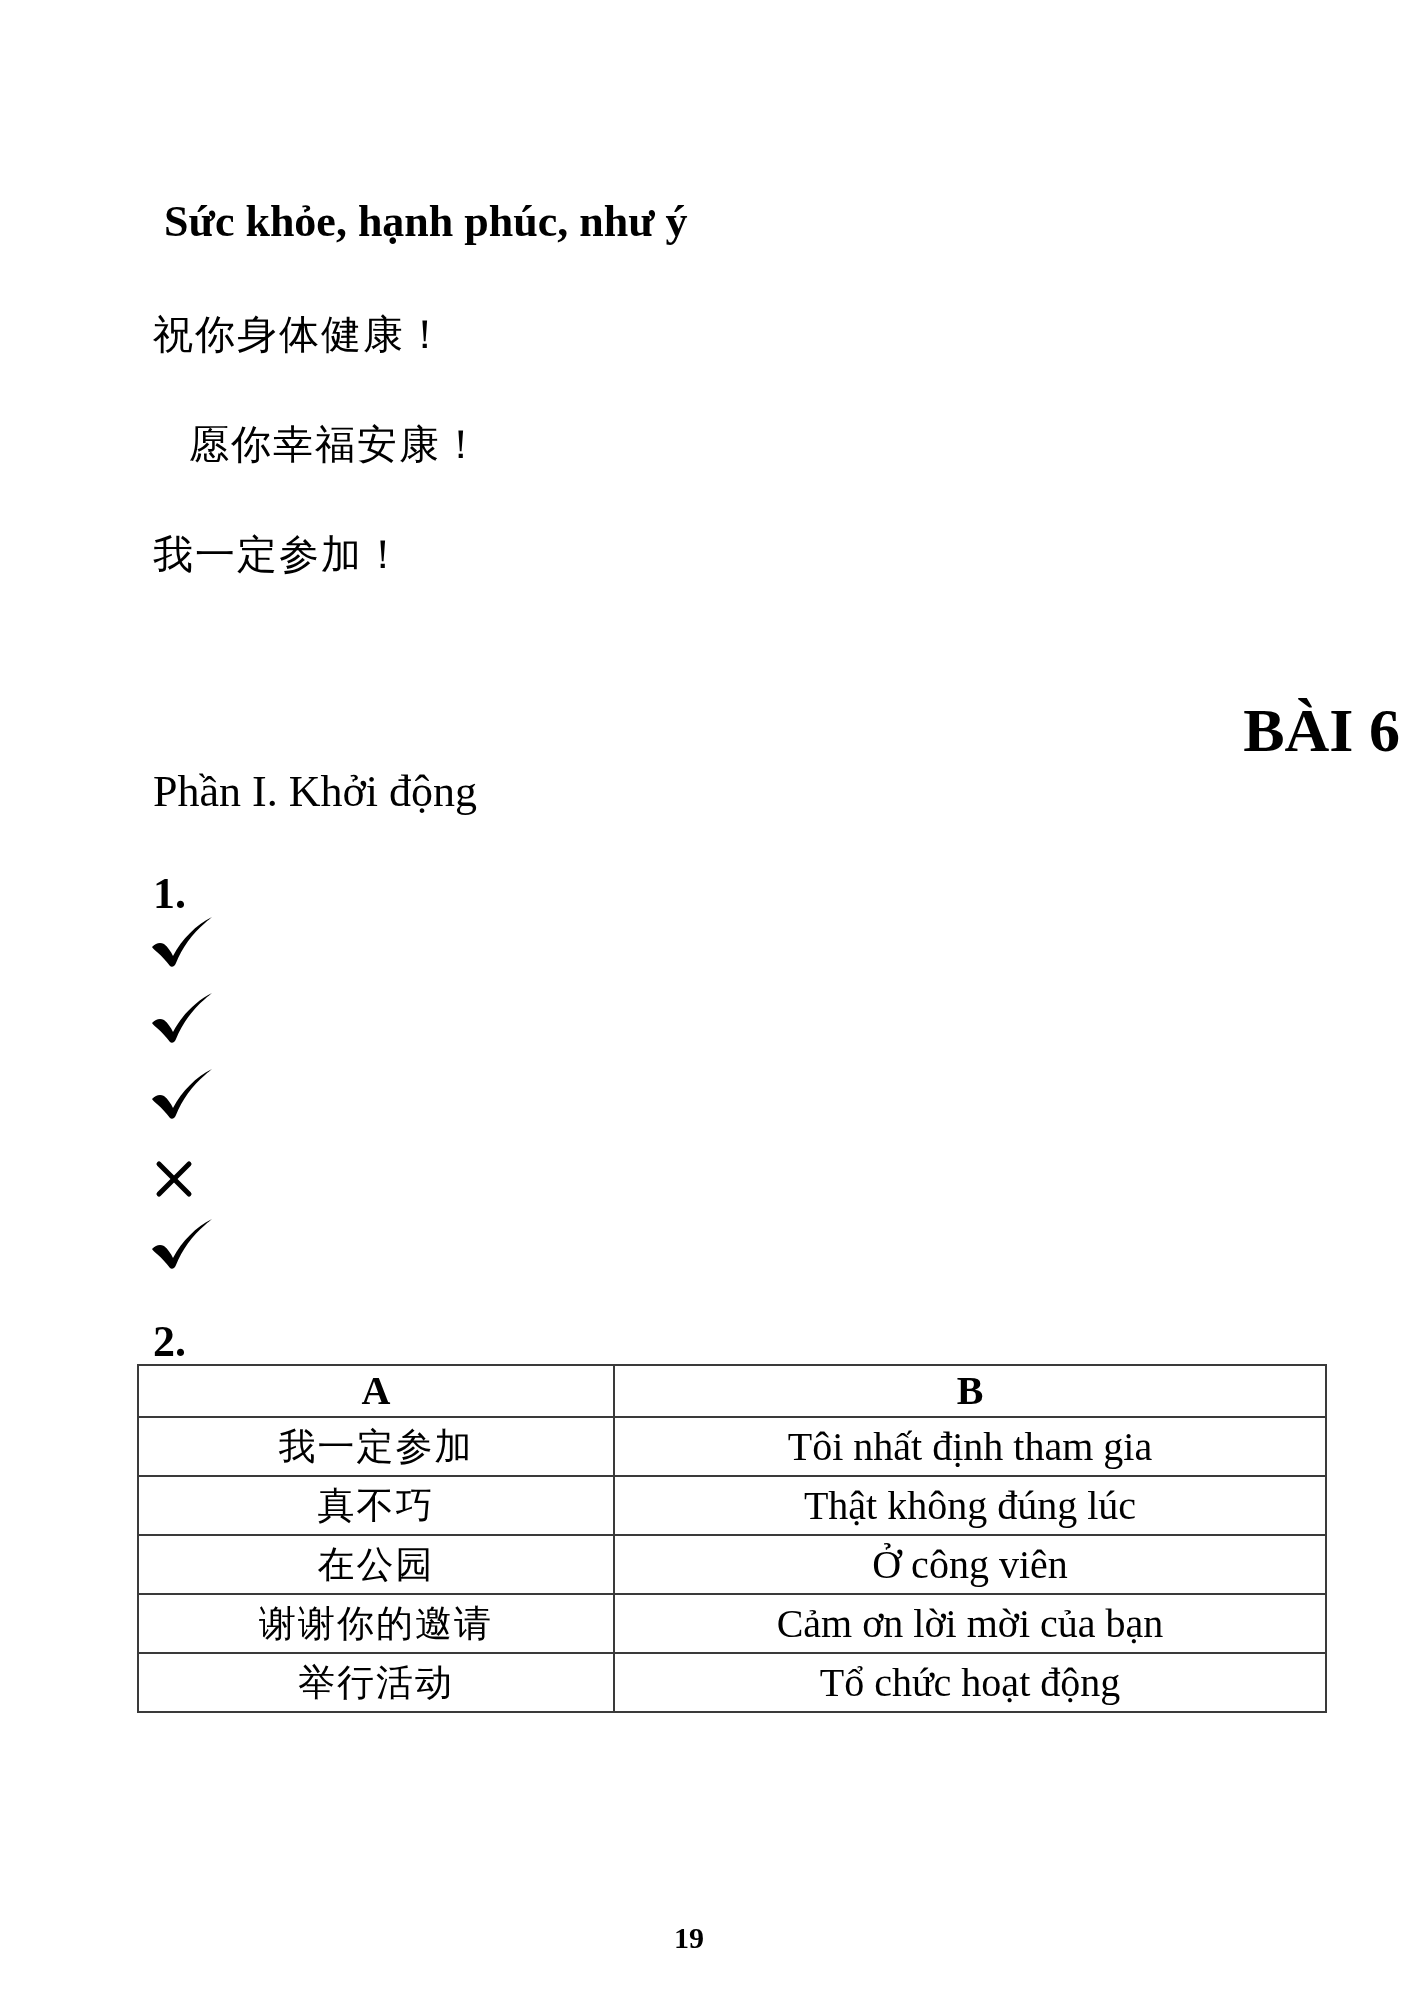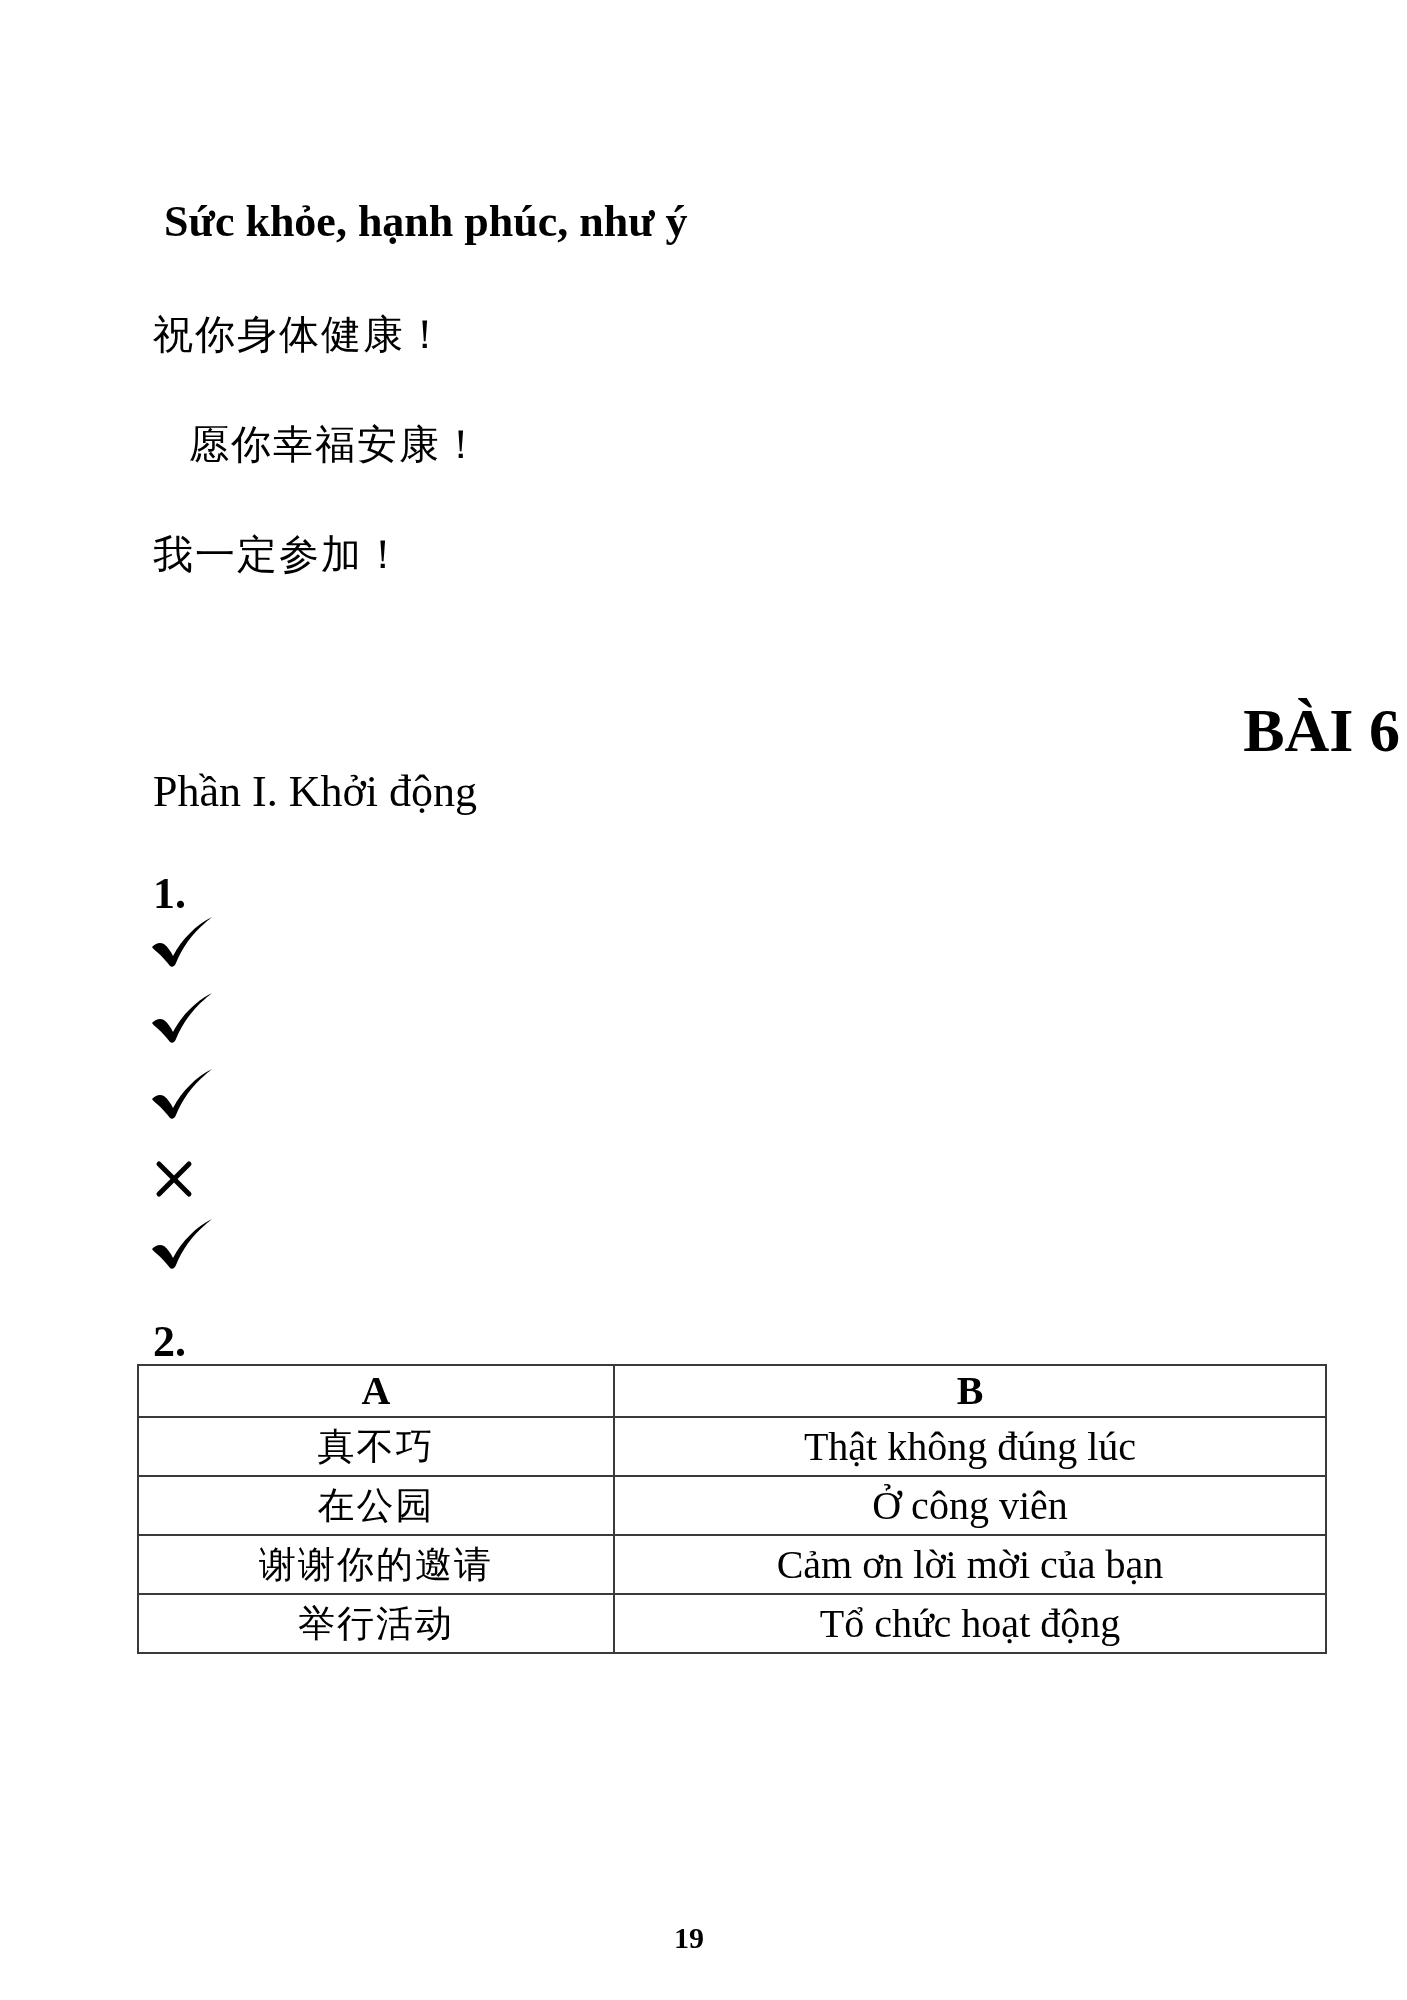--- a/index.html
+++ b/index.html
@@ -151,20 +151,24 @@
     <col class="col-b">
   </colgroup>
   <thead>
     <tr>
       <th>A</th>
       <th>B</th>
     </tr>
   </thead>
   <tbody>
     <tr>
+      <td class="cn">我一定参加</td>
+      <td>Tôi nhất định tham gia</td>
+    </tr>
+    <tr>
       <td class="cn">真不巧</td>
       <td>Thật không đúng lúc</td>
     </tr>
     <tr>
       <td class="cn">在公园</td>
       <td>Ở công viên</td>
     </tr>
     <tr>
       <td class="cn">谢谢你的邀请</td>
       <td>Cảm ơn lời mời của bạn</td>

